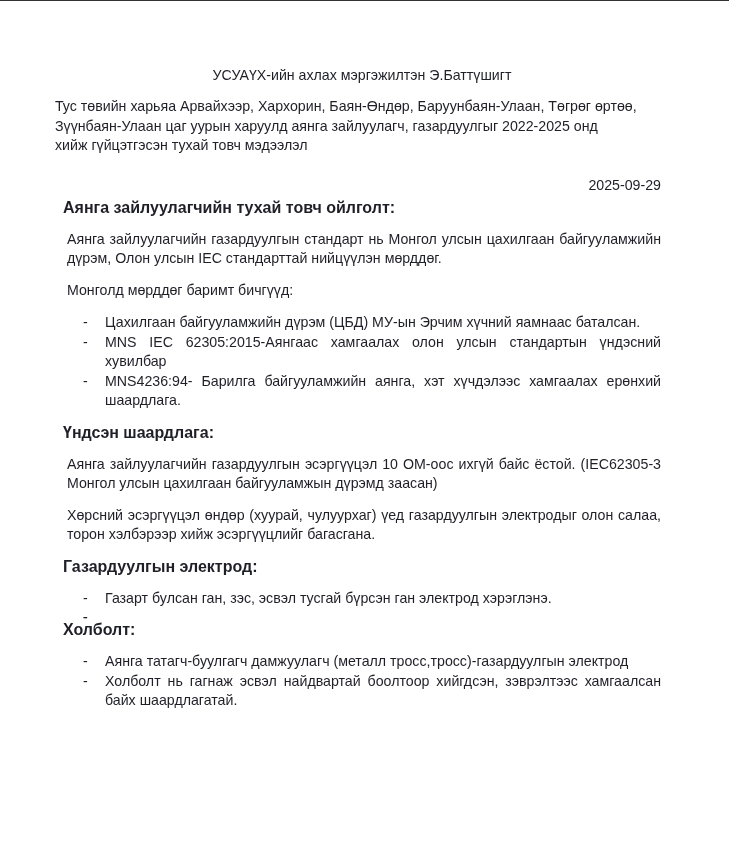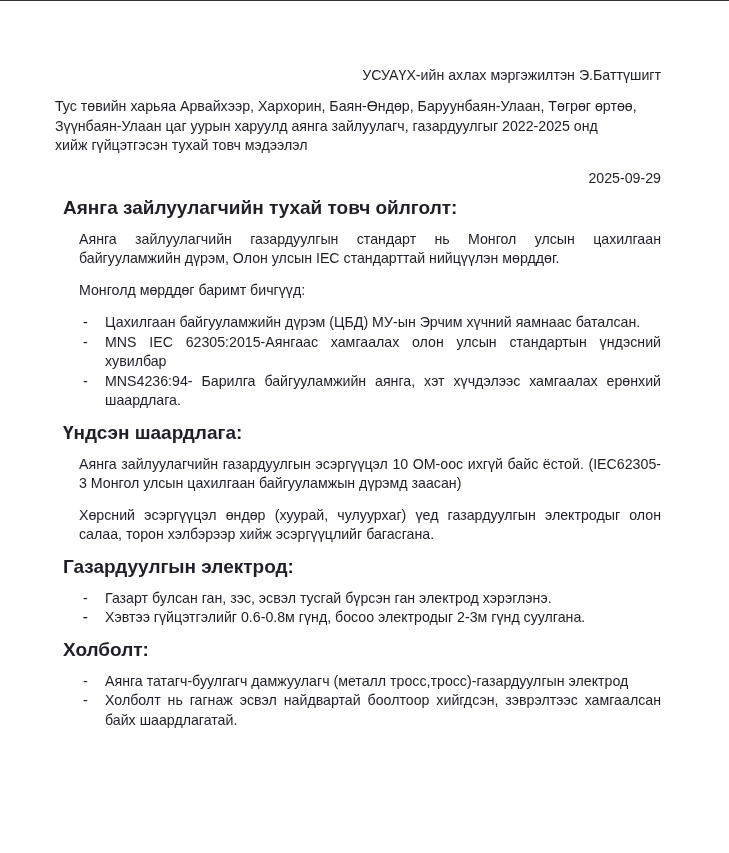--- a/index.html
+++ b/index.html
@@ -23,50 +23,50 @@
       position: absolute;
       left: 63px;
       top: 0;
       width: 598px;
     }
     .author {
       position: absolute;
       top: 65px;
       left: 0;
       width: 598px;
-      text-align: right;
+      text-align: center;
       font-size: 14.2px;
     }
     .subject {
       position: absolute;
       top: 96px;
       left: -8px;
       width: 614px;
       line-height: 19.5px;
     }
     .date {
       position: absolute;
-      top: 168px;
+      top: 175px;
       right: 0;
       text-align: right;
     }
     .flow {
       position: absolute;
       top: 197px;
       left: 0;
       width: 598px;
     }
     h2 {
-      font-size: 19px;
+      font-size: 16px;
       font-weight: bold;
       margin: 0 0 13px 0;
       line-height: 19px;
     }
     p {
-      margin: 0 0 13px 16px;
+      margin: 0 0 13px 4px;
     }
     ul {
       list-style: none;
       margin: 0 0 12px 0;
       padding: 0;
     }
     ul li {
       position: relative;
       padding-left: 42px;
       text-align: justify;
@@ -129,21 +129,20 @@
       <ul>
         <li>
           <span class="dash">-</span>
           <span>Газарт булсан ган, зэс, эсвэл тусгай бүрсэн ган электрод хэрэглэнэ.</span>
         </li>
         <li>
           <span class="dash">-</span>
         </li>
         <li>
           <span class="dash">-</span>
-          <span>Хэвтээ гүйцэтгэлийг 0.6-0.8м гүнд, босоо электродыг 2-3м гүнд суулгана.</span>
         </li>
       </ul>
     </section>
 
     <section>
       <h2>Холболт:</h2>
       <ul>
         <li>
           <span class="dash">-</span>
           <span>Аянга татагч-буулгагч дамжуулагч (металл тросс,тросс)-газардуулгын электрод</span>

